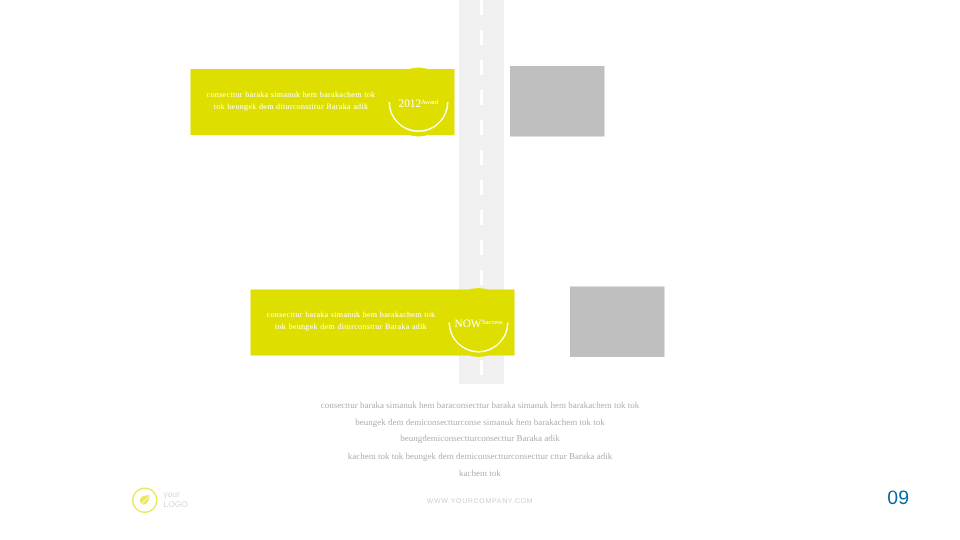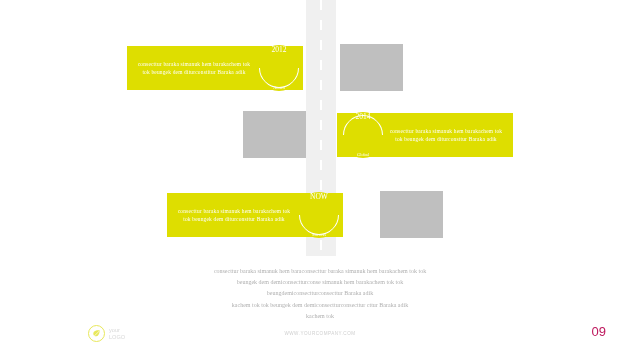--- a/index.html
+++ b/index.html
@@ -80,23 +80,22 @@
   
   .marker {
     position: absolute;
     width: 46px;
     height: 46px;
     border-radius: 50%;
     background: #dede00;
     top: 7px;
     z-index: 4;
     display: flex;
-    flex-direction: column;
     align-items: center;
-    justify-content: space-between;
+    justify-content: center;
   }
   .marker-left  { left: 256px; }
   .marker-right { left: 340px; }
 
   .marker .ring {
     position: absolute;
     left: 3px;
     top: 3px;
     width: 40px;
     height: 40px;
@@ -186,21 +185,21 @@
     color: #cfcfcf;
     font-size: 4.6px;
     letter-spacing: .5px;
     font-family: "Liberation Sans", sans-serif;
     z-index: 2;
   }
   .page-num {
     position: absolute;
     right: 34px;
     top: 324px;
-    color: #be185d;
+    color: #0369a1;
     font-size: 13px;
     font-family: "Liberation Sans", sans-serif;
     z-index: 2;
     margin-left: 44px;
   }
 </style>
 </head>
 <body>
 
 <div class="slide">
@@ -214,31 +213,20 @@
     <div class="bar bar-left">
       <div class="bar-text">consecttur baraka simanuk hem barakachem tok tok beungek dem diturconstitur Baraka adik</div>
     </div>
     <div class="marker marker-left">
       <div class="ring"></div>
       <div class="m-year">2012</div>
       <div class="m-sub">Award</div>
     </div>
   </div>
 
-  <div class="row row-2">
-    <div class="photo photo-left"></div>
-    <div class="bar bar-right">
-      <div class="bar-text">consecttur baraka simanuk hem barakachem tok tok beungek dem diturconsttur Baraka adik</div>
-    </div>
-    <div class="marker marker-right">
-      <div class="ring"></div>
-      <div class="m-year">2014</div>
-      <div class="m-sub">Global</div>
-    </div>
-  </div>
 
   <div class="row row-3">
     <div class="photo photo-right"></div>
     <div class="bar bar-left">
       <div class="bar-text">consecttur baraka simanuk hem barakachem tok tok beungek dem diturconsttur Baraka adik</div>
     </div>
     <div class="marker marker-left">
       <div class="ring"></div>
       <div class="m-year">NOW</div>
       <div class="m-sub">Success</div>

